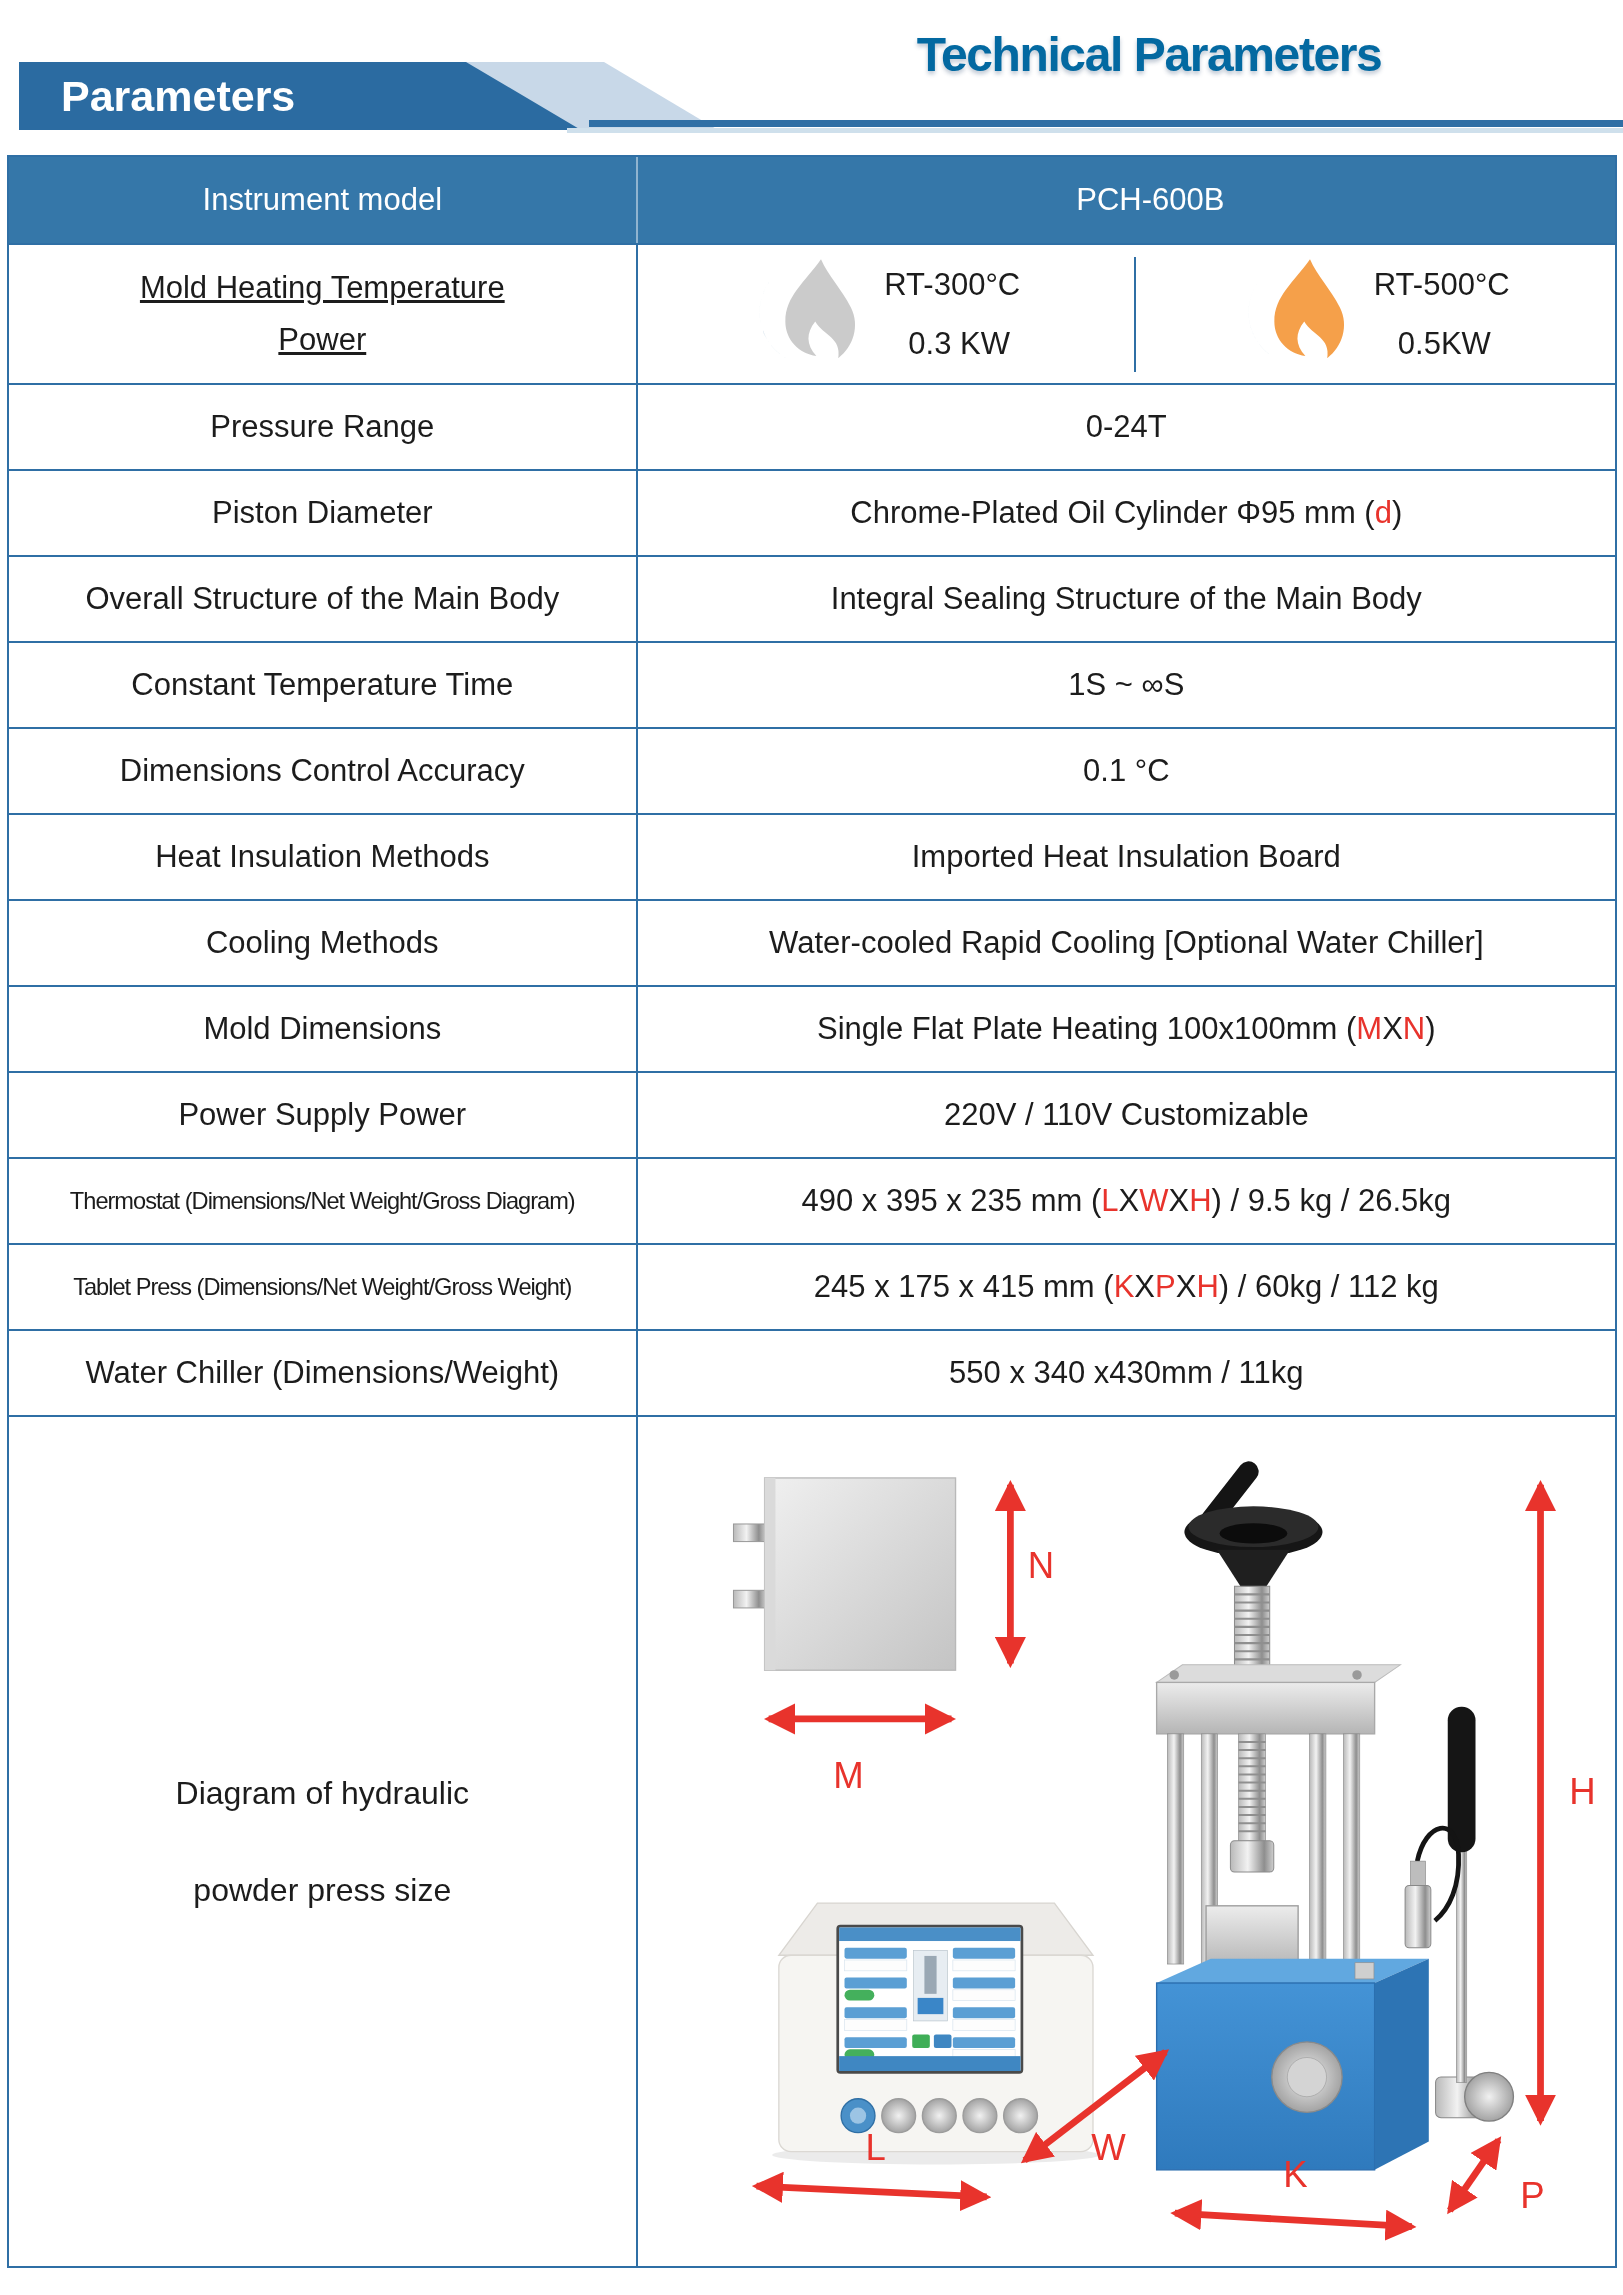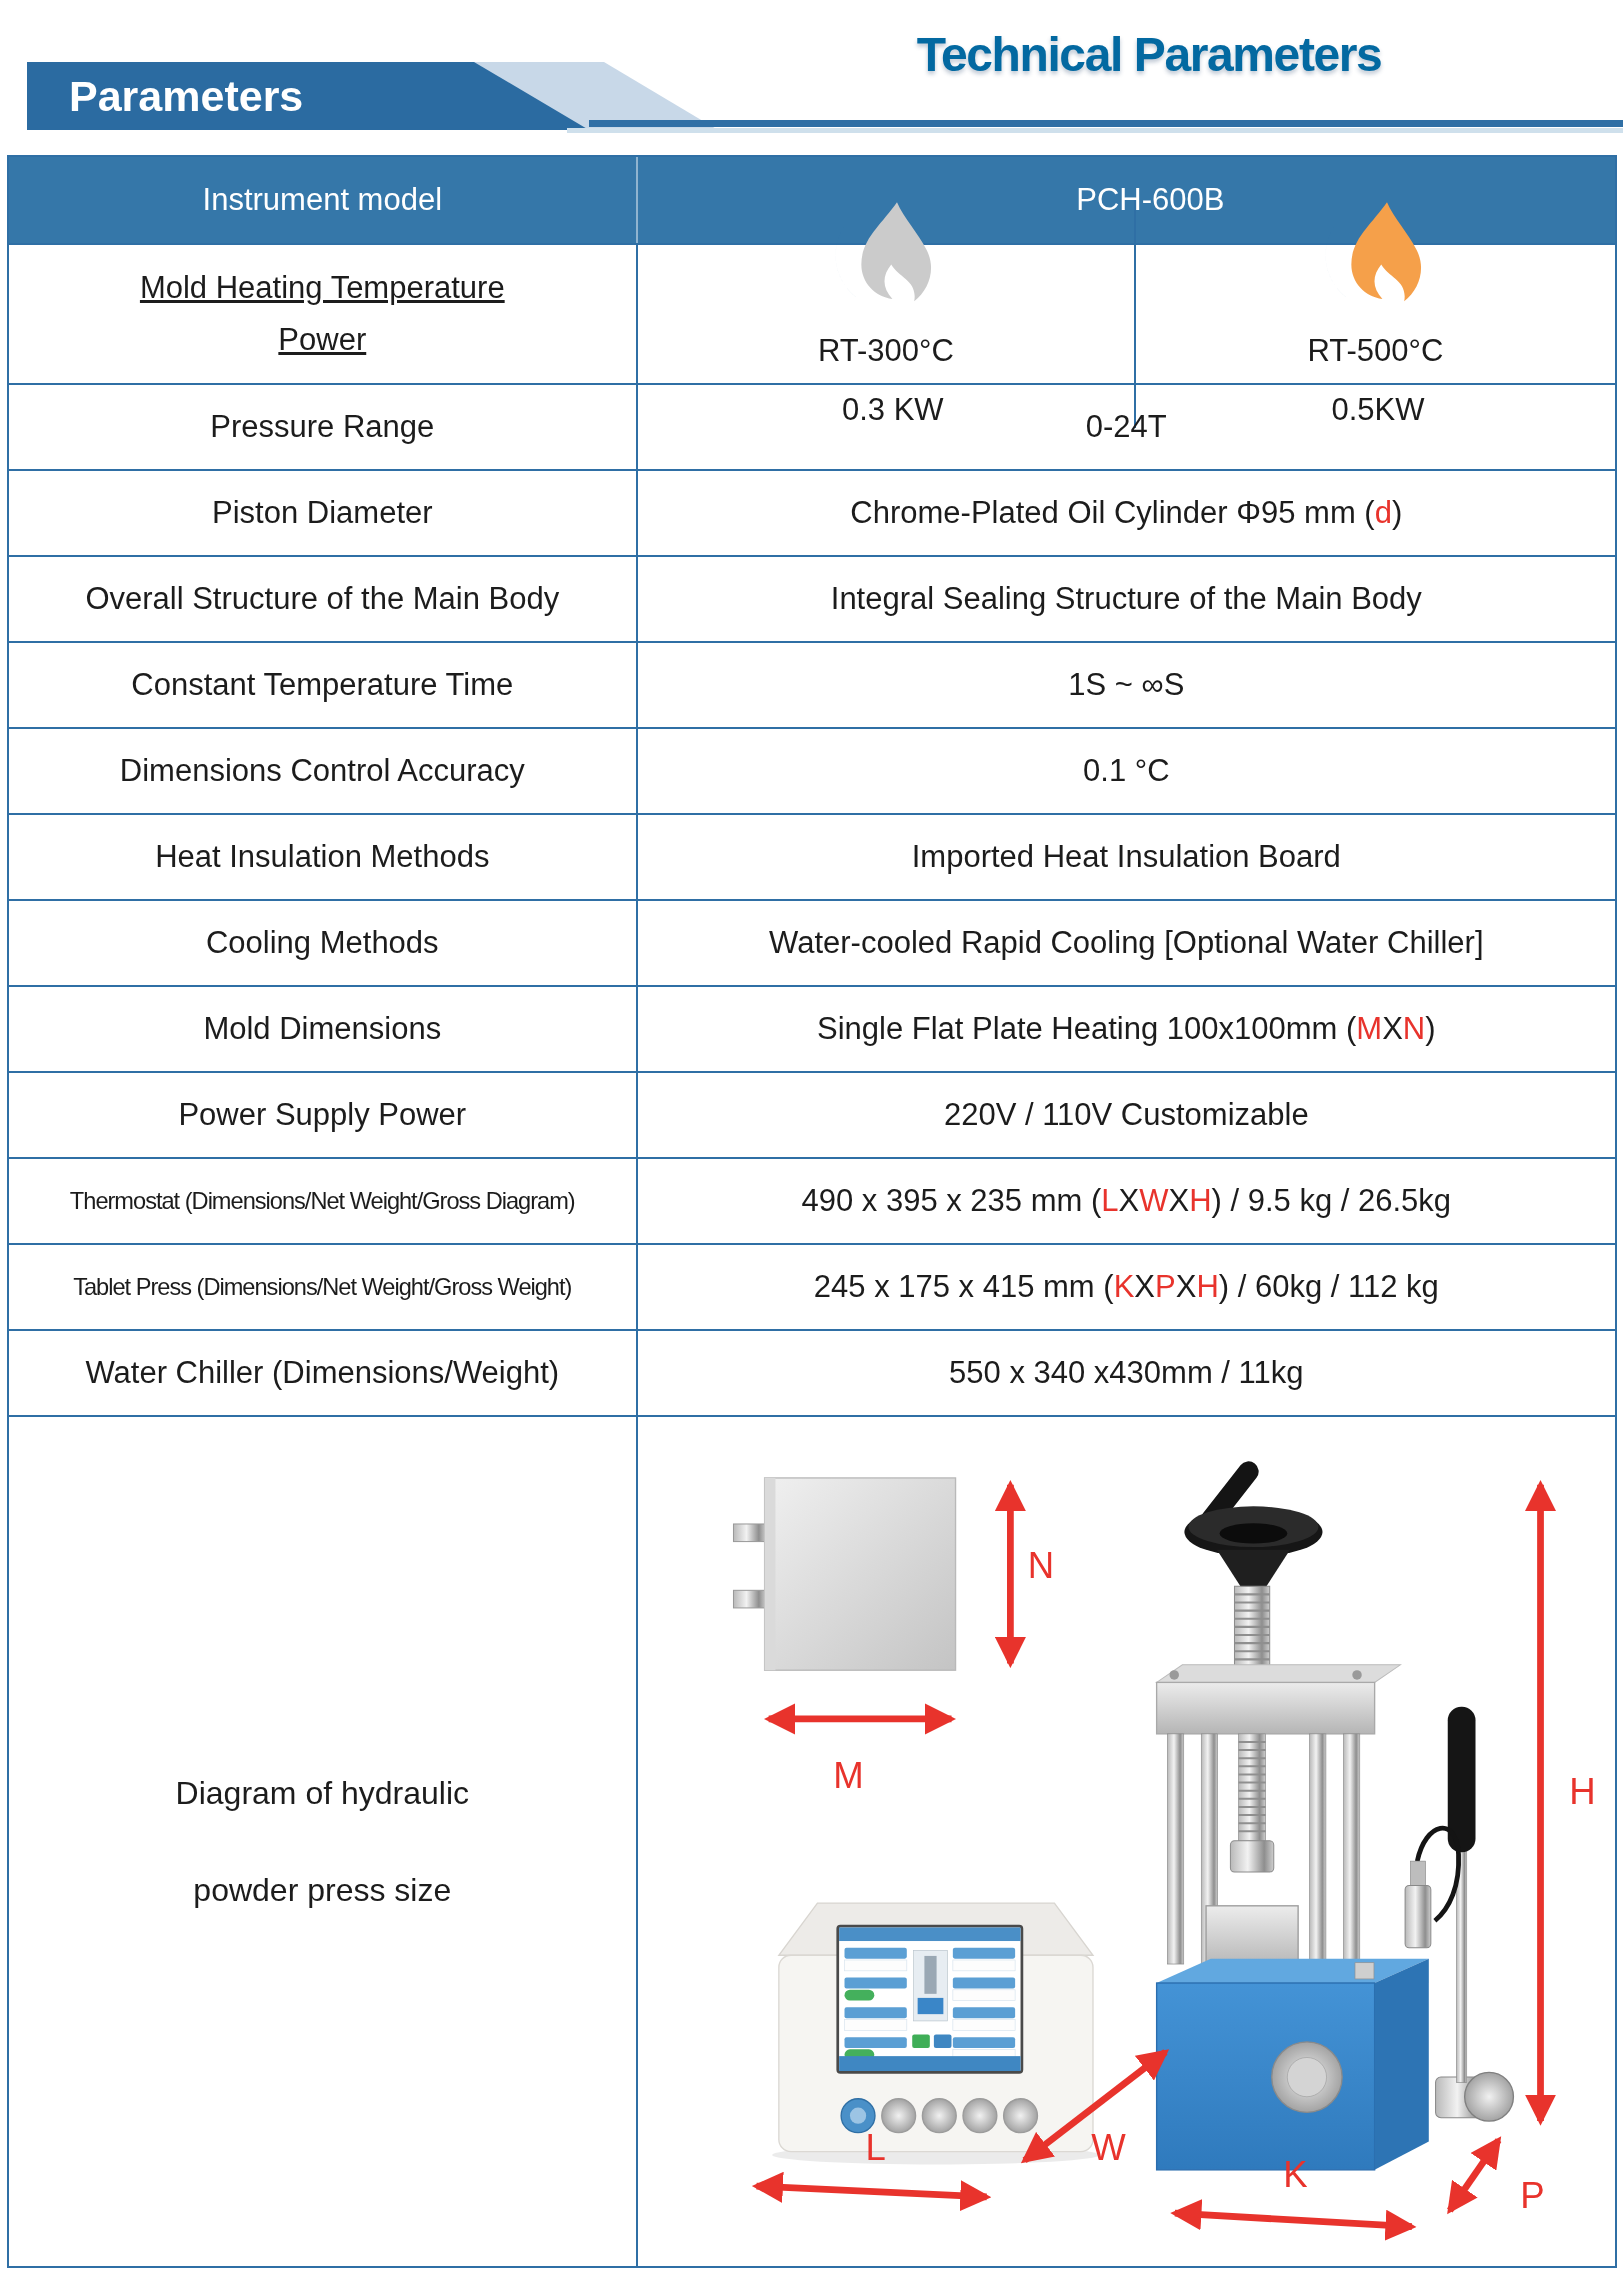--- a/index.html
+++ b/index.html
@@ -3,21 +3,21 @@
 <meta charset="utf-8">
 <style>
   html,body{margin:0;padding:0;background:#ffffff;}
   .page{position:relative;width:1623px;height:2295px;background:#fff;overflow:hidden;
         font-family:"Liberation Sans",sans-serif;color:#1c1c1c;}
 
   
   .ribbon-wrap{position:absolute;left:19px;top:62px;width:716px;height:68px;}
   .ribbon-light{position:absolute;left:0;top:0;width:100%;height:100%;
         background:#c8d8e8;clip-path:polygon(432px 0,585px 0,699px 100%,547px 100%);}
-  .ribbon-dark{position:absolute;left:8px;top:0;width:100%;height:100%;
+  .ribbon-dark{position:absolute;left:0;top:0;width:100%;height:100%;
         background:#2b6ba1;clip-path:polygon(0 0,447px 0,562px 100%,0 100%);
         display:flex;align-items:center;}
   .ribbon-dark span{padding-left:42px;color:#fff;font-size:43px;font-weight:bold;letter-spacing:0px;}
   .rule-dark{position:absolute;left:589px;top:120px;right:0;height:7.4px;background:#2f6fa5;}
   .rule-light{position:absolute;left:567px;top:128px;right:0;height:5.4px;background:#cfe0ec;}
   .page-title{position:absolute;left:675px;top:4px;width:948px;height:101px;
         display:flex;align-items:center;justify-content:center;
         font-size:48px;font-weight:bold;letter-spacing:-1.4px;color:#0369a1;
         text-shadow:0 3.4px 4.7px rgba(40,70,110,.30);}
 
@@ -30,21 +30,21 @@
   .cell-label{width:629px;flex:0 0 629px;border-right:2.7px solid #2f6fa5;font-size:31px;padding:0 6.8px;}
   .cell-value{flex:1;font-size:31px;padding:0 10.8px;}
 
   .t-header{height:88px;background:#3577a9;border-bottom:2.7px solid #2f6fa5;gap:48px;}
   .t-header .cell{color:#ffffff;}
   .t-header .cell-label{border-right:2px solid rgba(255,255,255,.45);}
 
   .t-heat{height:140px;}
   .heat-label{flex-direction:column;gap:16px;text-decoration:underline;}
   .heat-opts{flex:1;display:flex;padding:0;}
-  .heat-opt{display:flex;align-items:center;justify-content:center;gap:17.6px;box-sizing:border-box;flex-direction:column;}
+  .heat-opt{display:flex;align-items:center;justify-content:center;gap:17.6px;box-sizing:border-box;}
   .heat-opt.first{flex:0 0 51%;border-right:2.7px solid #2f6fa5;}
   .heat-opt.second{flex:1;}
   .heat-text{display:flex;flex-direction:column;gap:23px;text-align:left;}
   .heat-power{padding-left:24px;}
   .flame{width:115px;height:115px;}
   .flame .swoosh{fill:#35749f;}
   .flame.gray .body{fill:#cbcbcb;}
   .flame.orange .body{fill:#f5a04a;}
 
   .t-single{height:86px;justify-content:flex-end;}

